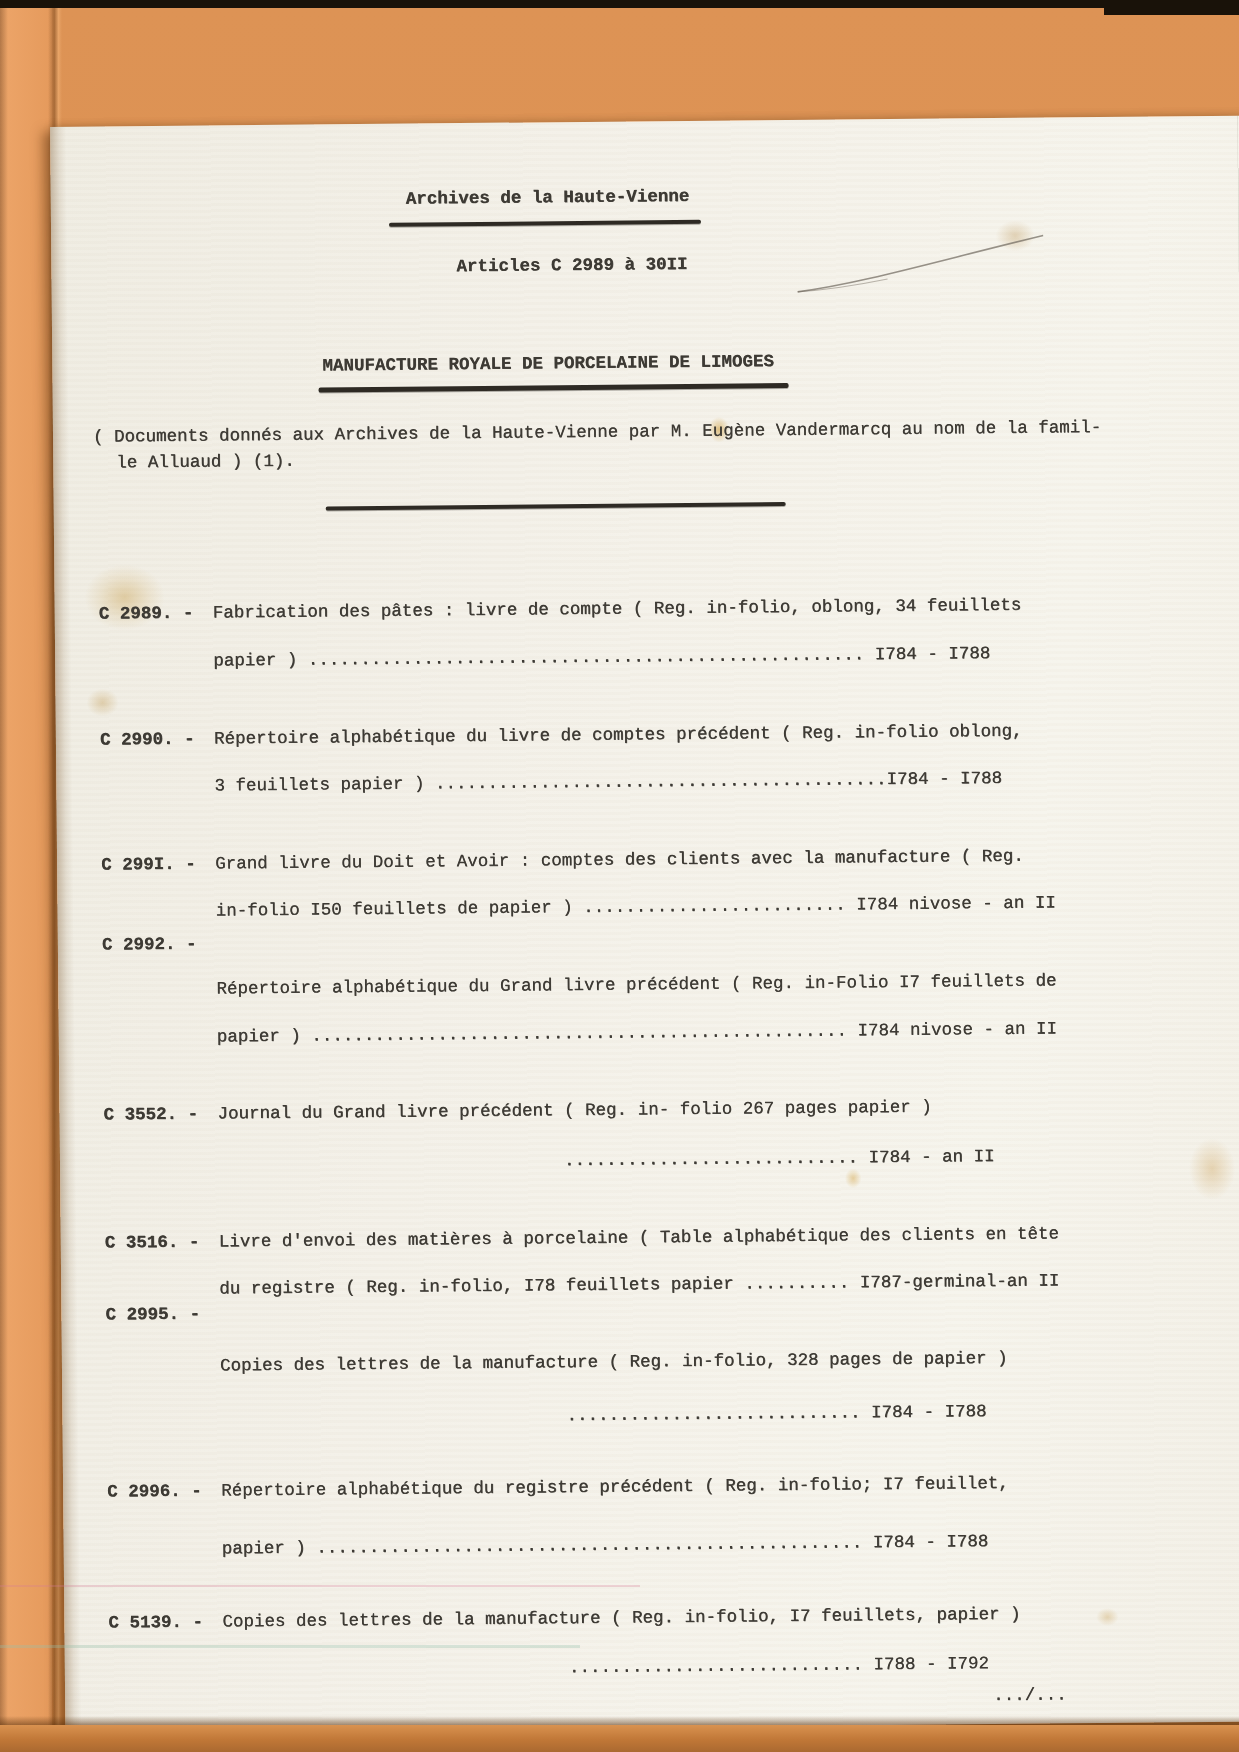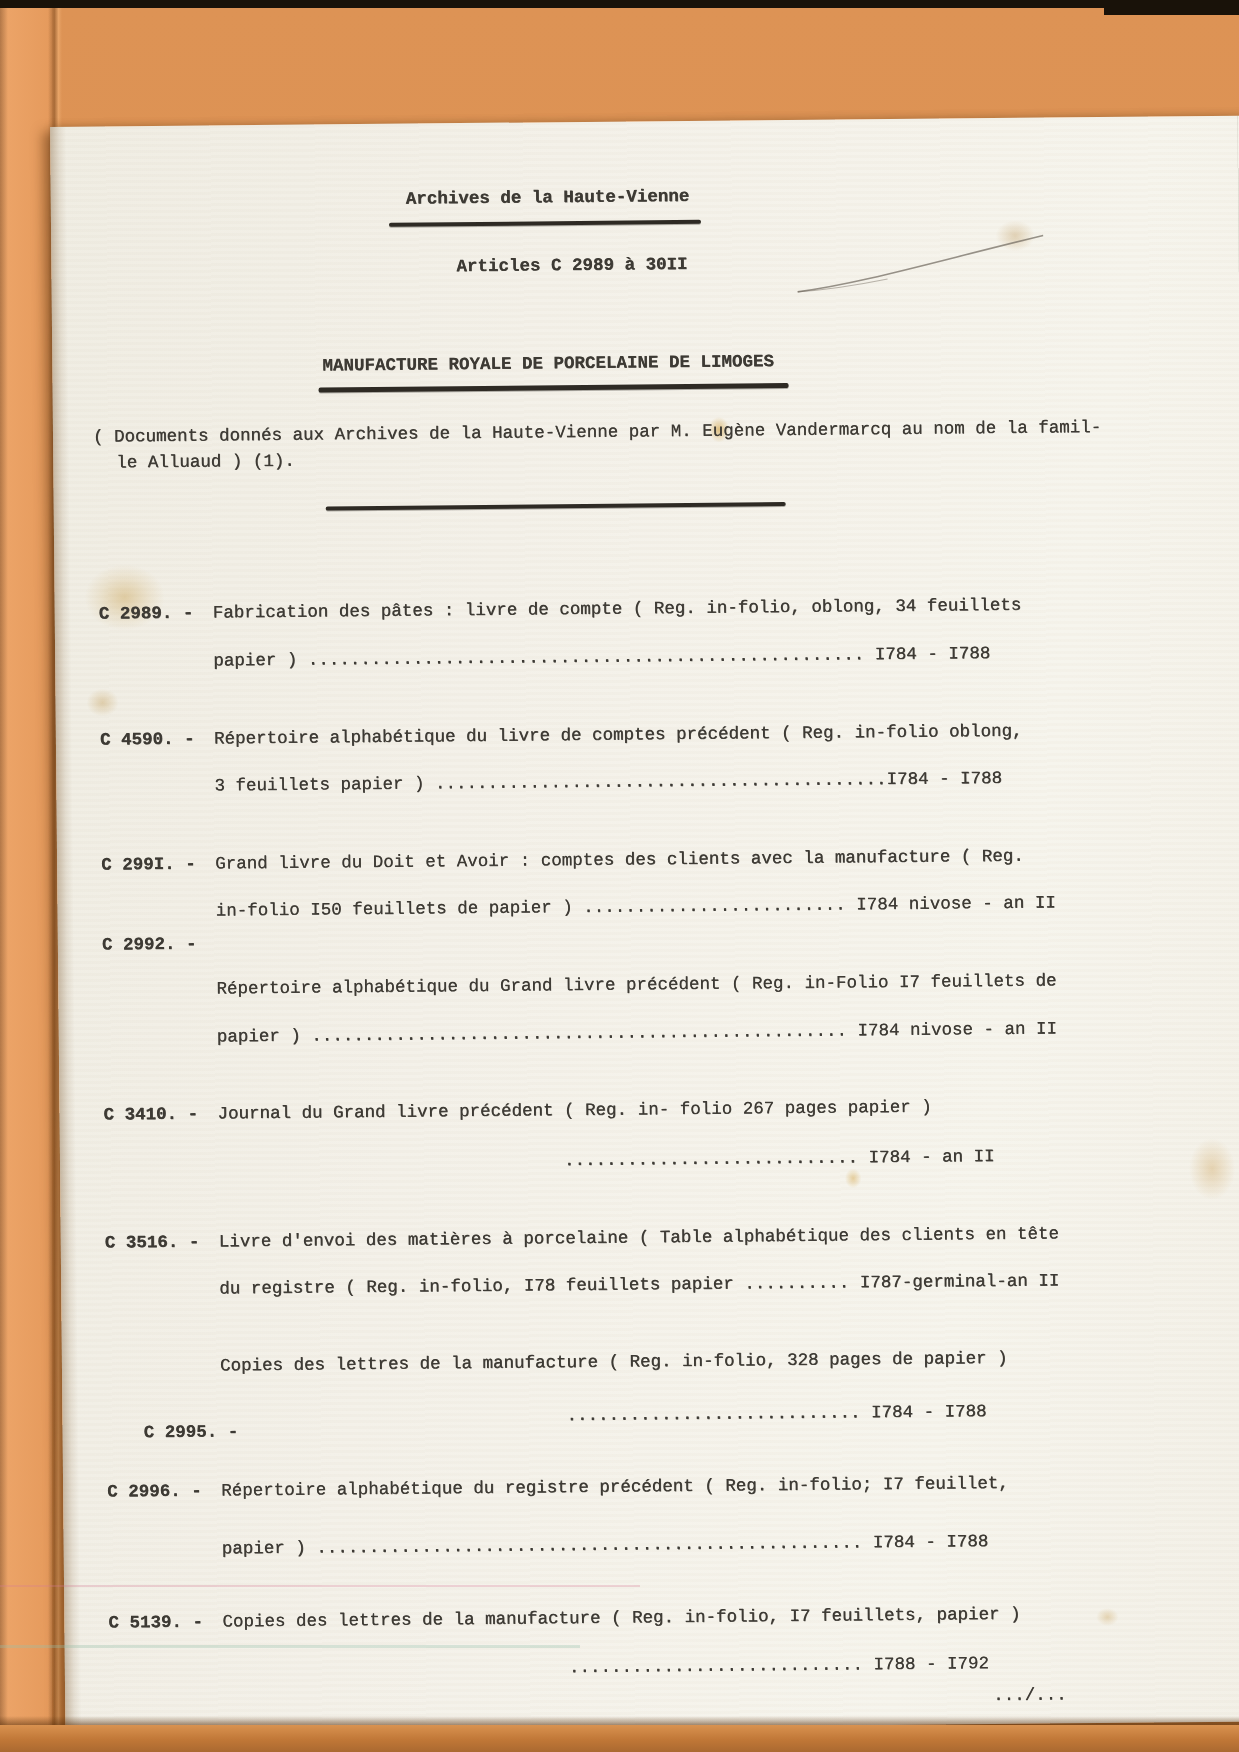--- a/index.html
+++ b/index.html
@@ -85,41 +85,41 @@
 
   <div class="t" style="left:40px;top:299px;">( Documents donnés aux Archives de la Haute-Vienne par M. Eugène Vandermarcq au nom de la famil-</div>
   <div class="t" style="left:63px;top:325px;">le Alluaud ) (1).</div>
 
   <div class="rule" style="left:272px;top:382px;width:460px;height:4px;"></div>
 
   <div class="t b" style="left:44px;top:476px;">C 2989. -</div>
   <div class="t" style="left:158px;top:476px;">Fabrication des pâtes : livre de compte ( Reg. in-folio, oblong, 34 feuillets</div>
   <div class="t" style="left:158px;top:524px;">papier ) ..................................................... I784 - I788</div>
 
-  <div class="t b" style="left:44px;top:602px;">C 4590. -</div>
+  <div class="t b" style="left:44px;top:602px;">C 2990. -</div>
   <div class="t" style="left:158px;top:602px;">Répertoire alphabétique du livre de comptes précédent ( Reg. in-folio oblong,</div>
   <div class="t" style="left:158px;top:649px;">3 feuillets papier ) ...........................................I784 - I788</div>
 
   <div class="t b" style="left:44px;top:727px;text-align:center;">C 299I. -</div>
   <div class="t" style="left:158px;top:727px;">Grand livre du Doit et Avoir : comptes des clients avec la manufacture ( Reg.</div>
   <div class="t" style="left:158px;top:774px;">in-folio I50 feuillets de papier ) ......................... I784 nivose - an II</div>
 
   <div class="t b" style="left:44px;top:807px;">C 2992. -</div>
   <div class="t" style="left:158px;top:852px;">Répertoire alphabétique du Grand livre précédent ( Reg. in-Folio I7 feuillets de</div>
   <div class="t" style="left:158px;top:900px;">papier ) ................................................... I784 nivose - an II</div>
 
-  <div class="t b" style="left:44px;top:977px;">C 3410. -</div>
+  <div class="t b" style="left:44px;top:977px;">C 3552. -</div>
   <div class="t" style="left:158px;top:977px;">Journal du Grand livre précédent ( Reg. in- folio 267 pages papier )</div>
   <div class="t" style="left:504px;top:1027px;">............................ I784 - an II</div>
 
   <div class="t b" style="left:44px;top:1105px;">C 3516. -</div>
   <div class="t" style="left:158px;top:1105px;">Livre d'envoi des matières à porcelaine ( Table alphabétique des clients en tête</div>
   <div class="t" style="left:158px;top:1152px;">du registre ( Reg. in-folio, I78 feuillets papier .......... I787-germinal-an II</div>
 
-  <div class="t b" style="left:44px;top:1295px;margin-left:37px;">C 2995. -</div>
+  <div class="t b" style="left:44px;top:1177px;">C 2995. -</div>
   <div class="t" style="left:158px;top:1229px;">Copies des lettres de la manufacture ( Reg. in-folio, 328 pages de papier )</div>
   <div class="t" style="left:504px;top:1282px;">............................ I784 - I788</div>
 
   <div class="t b" style="left:44px;top:1354px;">C 2996. -</div>
   <div class="t" style="left:158px;top:1354px;">Répertoire alphabétique du registre précédent ( Reg. in-folio; I7 feuillet,</div>
   <div class="t" style="left:158px;top:1412px;">papier ) .................................................... I784 - I788</div>
 
   <div class="t b" style="left:44px;top:1485px;">C 5139. -</div>
   <div class="t" style="left:158px;top:1485px;">Copies des lettres de la manufacture ( Reg. in-folio, I7 feuillets, papier )</div>
   <div class="t" style="left:504px;top:1534px;">............................ I788 - I792</div>

